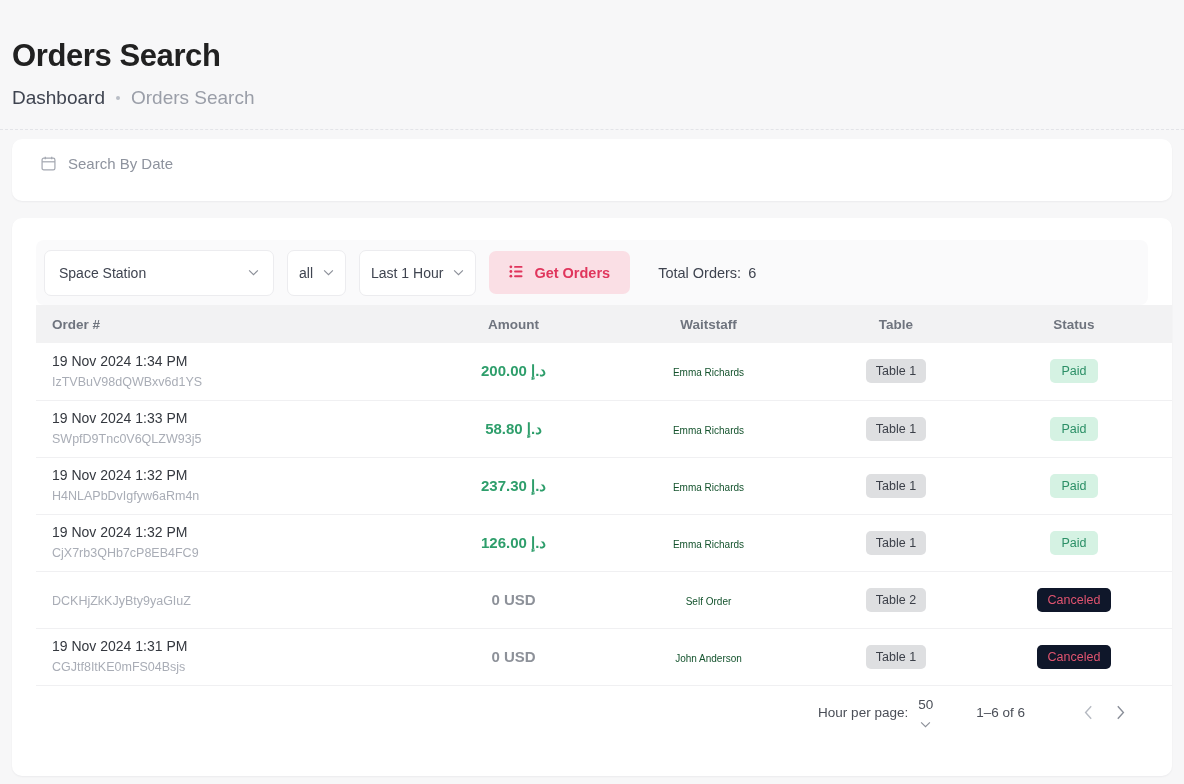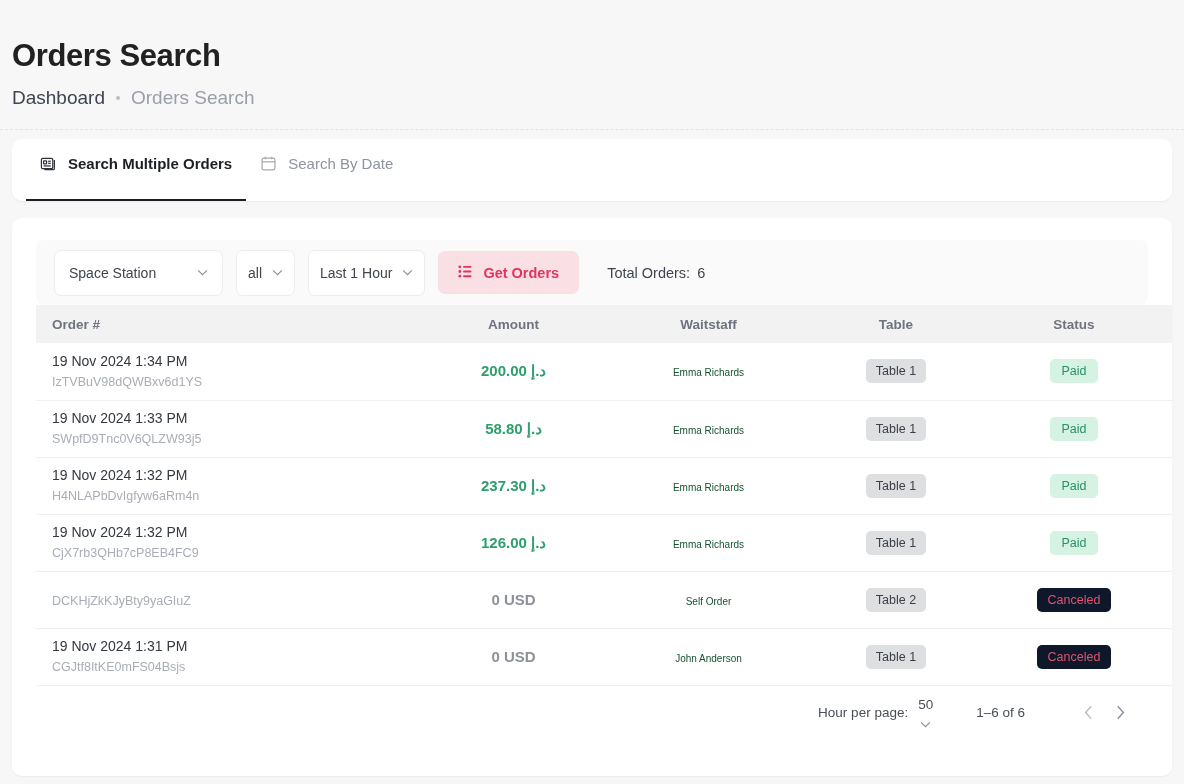--- a/index.html
+++ b/index.html
@@ -91,21 +91,21 @@
     border-radius: 7px;
     height: 46px;
     display: flex; align-items: center;
     justify-content: space-between;
     gap: 10px;
     padding: 0 14px;
     font-size: 14px;
     color: #3f4450;
     cursor: pointer;
   }
-  .select-box.wide { width: 169px; margin-left: 10px; }
+  .select-box.wide { width: 230px; }
   .select-box.small { padding: 0 11px; }
   .chev {
     width: 11px; height: 7px;
     flex: 0 0 auto;
   }
   .get-orders {
     background: #fadfe5;
     color: #e0355c;
     border: none;
     border-radius: 7px;
@@ -209,33 +209,20 @@
       <span class="crumb-dot"></span>
       <span class="crumb-current">Orders Search</span>
     </div>
   </div>
 
   <div class="dash-divider"></div>
 
   <div class="tabs-card">
     <div class="tabs">
 
-      <div class="tab active">
-        <span>
-          <svg width="17" height="17" viewBox="0 0 18 18" fill="none" stroke="#2d3138" stroke-width="1.3">
-            <rect x="1.5" y="3.5" width="12" height="11" rx="1.6"></rect>
-            <rect x="3.8" y="6.1" width="3.2" height="3.2" rx="0.6"></rect>
-            <line x1="8.6" y1="6.6" x2="11.4" y2="6.6"></line>
-            <line x1="8.6" y1="8.8" x2="11.4" y2="8.8"></line>
-            <line x1="3.8" y1="11.6" x2="11.4" y2="11.6"></line>
-            <path d="M15.2 5.2v9a1.4 1.4 0 0 1-1.4 1.4H4.6"></path>
-          </svg>
-        </span>
-        <span>Search Multiple Orders</span>
-      </div>
 
       <div class="tab">
         <span>
           <svg width="17" height="17" viewBox="0 0 18 18" fill="none" stroke="#a4a8b1" stroke-width="1.3">
             <rect x="2.2" y="3.4" width="13.6" height="12.4" rx="1.8"></rect>
             <line x1="2.2" y1="7.2" x2="15.8" y2="7.2"></line>
             <line x1="5.6" y1="1.9" x2="5.6" y2="4.6"></line>
             <line x1="12.4" y1="1.9" x2="12.4" y2="4.6"></line>
           </svg>
         </span>

